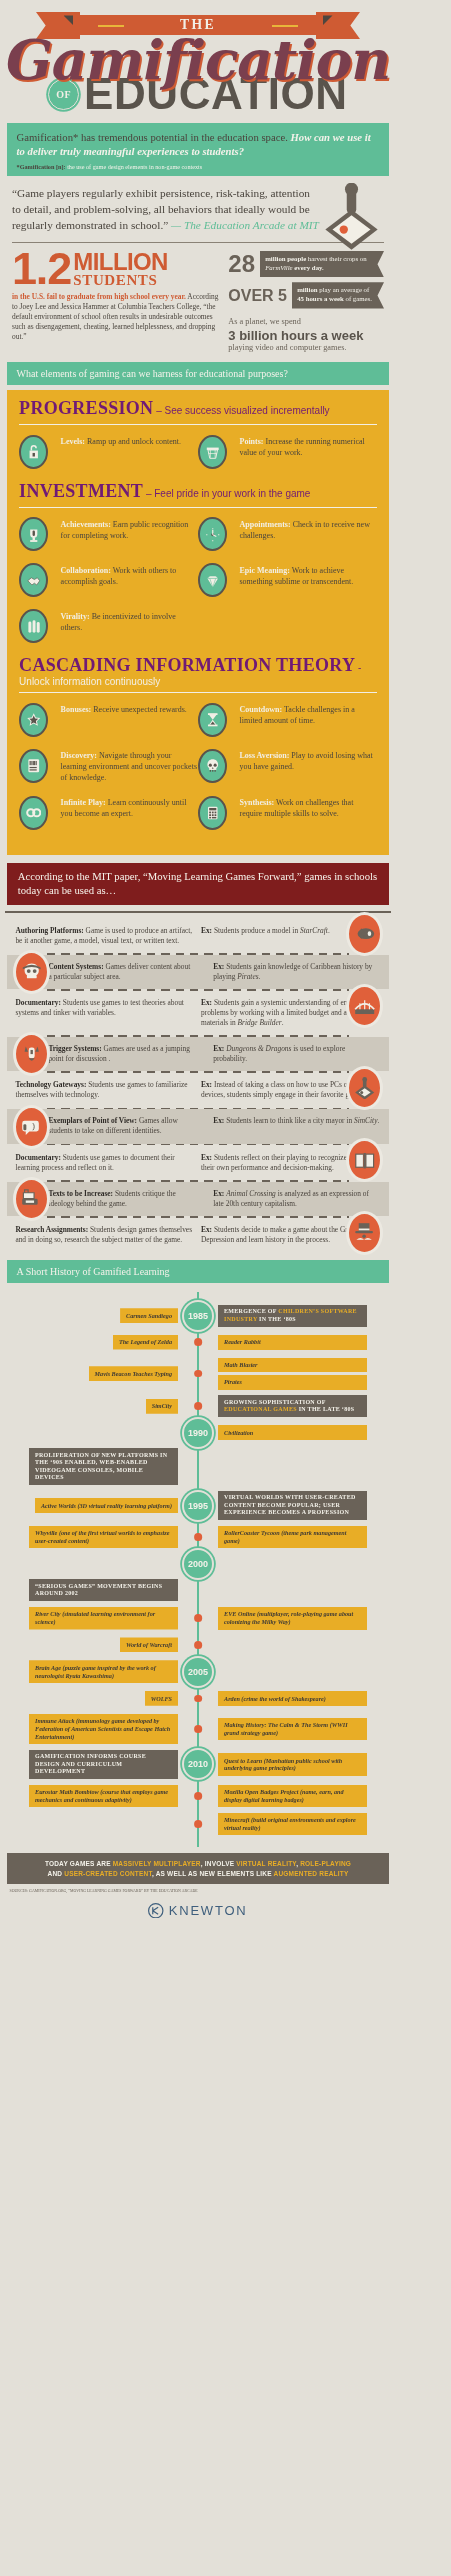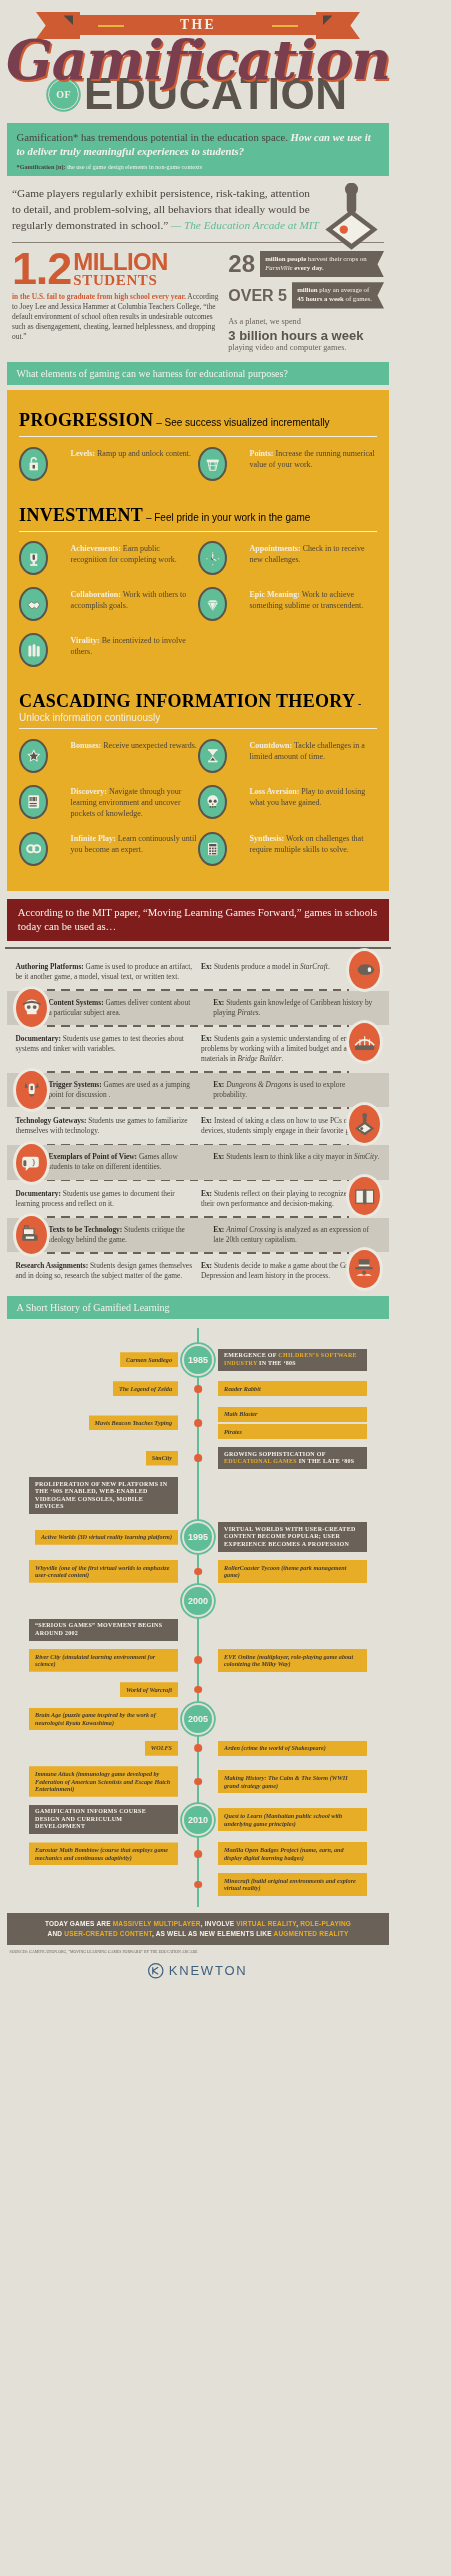--- a/index.html
+++ b/index.html
@@ -114,31 +114,31 @@
   .planet .big {
     font-family:"Liberation Sans", sans-serif; font-weight:bold;
     font-size:13px; color:#5a544c; display:block; line-height:1.2;
   }
 
   
   .yellow {
     background:#e8ad26; margin:4.8px 7.1px 0; padding:8.3px 12px 13px; color:#4a443d;
   }
   .y-head {
-    color:#000000; font-family:"Liberation Serif", serif;
-    font-size:18px; font-weight:bold; letter-spacing:0.3px;margin-top:12px;
+    color:#701a75; font-family:"Liberation Serif", serif;
+    font-size:18px; font-weight:bold; letter-spacing:0.3px;
   }
   .y-head .sub {
     font-family:"Liberation Sans", sans-serif; font-weight:normal;
     font-size:10px; letter-spacing:0;
   }
   .y-sub2 { color:#f2efe6; font-family:"Liberation Sans", sans-serif; font-size:10px; }
   .y-rule { height:1.2px; background:#f2efe6; margin:4.8px 0 9.5px; }
   .y-grid { display:flex; flex-wrap:wrap; }
-  .y-item { width:50%; display:flex; gap:23px; margin-bottom:12px; align-items:flex-start; }
+  .y-item { width:50%; display:flex; gap:13px; margin-bottom:12px; align-items:flex-start; }
   .badge {
     width:28.5px; height:34px; flex:0 0 28.5px; border-radius:50%;
     background:#5fbd97; border:2.4px solid #5a544c;
     display:flex; align-items:center; justify-content:center;
     color:#f2efe6;
   }
   .badge svg { width:15.5px; height:15.5px; }
   .y-item .txt { font-size:8px; line-height:1.35; padding-top:2.4px; }
   .y-item .txt b { color:#f2efe6; }
 
@@ -159,21 +159,21 @@
     background:#e0603a; border:3px solid #ece9e1; z-index:5;
     display:flex; align-items:center; justify-content:center;
   }
   .mit-icon.left { left:6px; top:-4.8px; }
   .mit-icon.right { right:6px; top:-7.1px; }
   .mit-icon svg { width:21.4px; height:21.4px; }
 
   
   .tl { position:relative; margin:8.3px 7.1px 0; padding:13px 0 6px; }
   .tl-spine { position:absolute; left:50%; top:0; bottom:0; width:2.4px; margin-left:-1.2px; background:#5fbd97; }
-  .tl-row { position:relative; display:flex; align-items:center; min-height:20px; margin-bottom:5.4px;margin-top:8px; }
+  .tl-row { position:relative; display:flex; align-items:center; min-height:20px; margin-bottom:5.4px; }
   .tl-left { width:50%; display:flex; justify-content:flex-end; padding-right:20px; }
   .tl-right { width:50%; padding-left:20px; }
   .tag {
     background:#e8ad26; color:#3f3a34; font-size:6.2px; font-weight:bold;
     font-style:italic; padding:3.6px 6px; line-height:1.25; max-width:149px;
   }
   .tag.left { clip-path:polygon(0 0,100% 0,100% 100%,0 100%,0 100%); }
   .tag.grey { background:#6a6258; color:#f4f2ea; font-style:normal; font-size:6px; letter-spacing:0.3px; }
   .tag.grey .hl { color:#e8ad26; }
   .year-node {
@@ -551,21 +551,21 @@
       <div class="dashes"></div>
       <div class="mit-row alt indent">
         <div class="mit-icon left">
           <svg viewBox="0 0 36 36">
             <path d="M4 8h18v10H4z" fill="#f2efe6" stroke="#6a6258" stroke-width="2"></path>
             <rect x="2" y="18" width="26" height="10" rx="2" fill="#6a6258"></rect>
             <rect x="8" y="21" width="14" height="4" fill="#f2efe6"></rect>
             <path d="M6 8V3h6v5" fill="none" stroke="#6a6258" stroke-width="2"></path>
           </svg>
         </div>
-        <div class="c1"><b>Texts to be Technology:</b><span> Students critique the ideology behind the game.</span></div>
+        <div class="c1"><b>Texts to be Increase:</b><span> Students critique the ideology behind the game.</span></div>
         <div class="c2"><b>Ex:</b><span> </span><i>Animal Crossing</i><span> is analyzed as an expression of late 20th century capitalism.</span></div>
       </div>
       <div class="dashes"></div>
       <div class="mit-row">
         <div class="mit-icon right">
           <svg viewBox="0 0 36 36">
             <path d="M8 2h18v14H8z" fill="#6a6258"></path>
             <rect x="2" y="15" width="30" height="4" rx="2" fill="#6a6258"></rect>
             <rect x="8" y="11" width="18" height="3" fill="#f2efe6"></rect>
             <circle cx="17" cy="24" r="3" fill="#6a6258"></circle>
@@ -610,20 +610,27 @@
         <div class="dot-node"></div>
       </div>
       <div class="tl-row">
         <div class="tl-left">
           <div class="tag left">SimCity</div>
         </div>
         <div class="tl-right">
           <div class="tag grey"><span>GROWING SOPHISTICATION OF </span><span class="hl">EDUCATIONAL GAMES</span><span> IN THE LATE ‘80S</span></div>
         </div>
         <div class="dot-node"></div>
+      </div>
+      <div class="tl-row">
+        <div class="tl-left"></div>
+        <div class="tl-right">
+          <div class="tag">Civilization</div>
+        </div>
+        <div class="year-node">1990</div>
       </div>
       <div class="tl-row">
         <div class="tl-left">
           <div class="tag grey">PROLIFERATION OF NEW PLATFORMS IN THE ‘90S ENABLED, WEB-ENABLED VIDEOGAME CONSOLES, MOBILE DEVICES</div>
         </div>
         <div class="tl-right"></div>
       </div>
       <div class="tl-row">
         <div class="tl-left">
           <div class="tag left">Active Worlds (3D virtual reality learning platform)</div>

